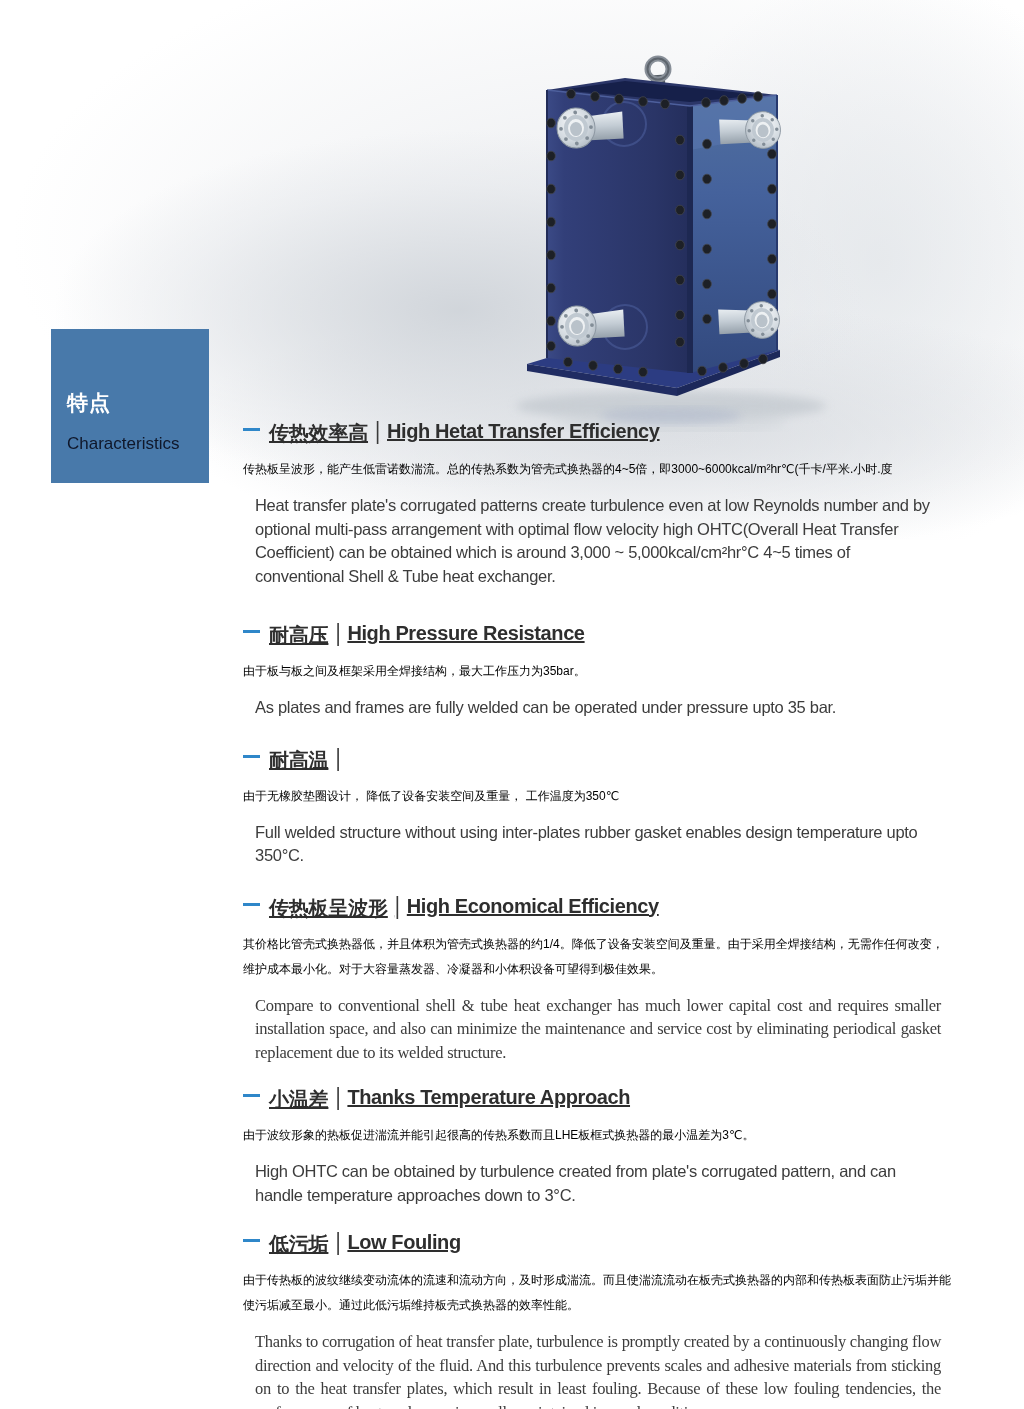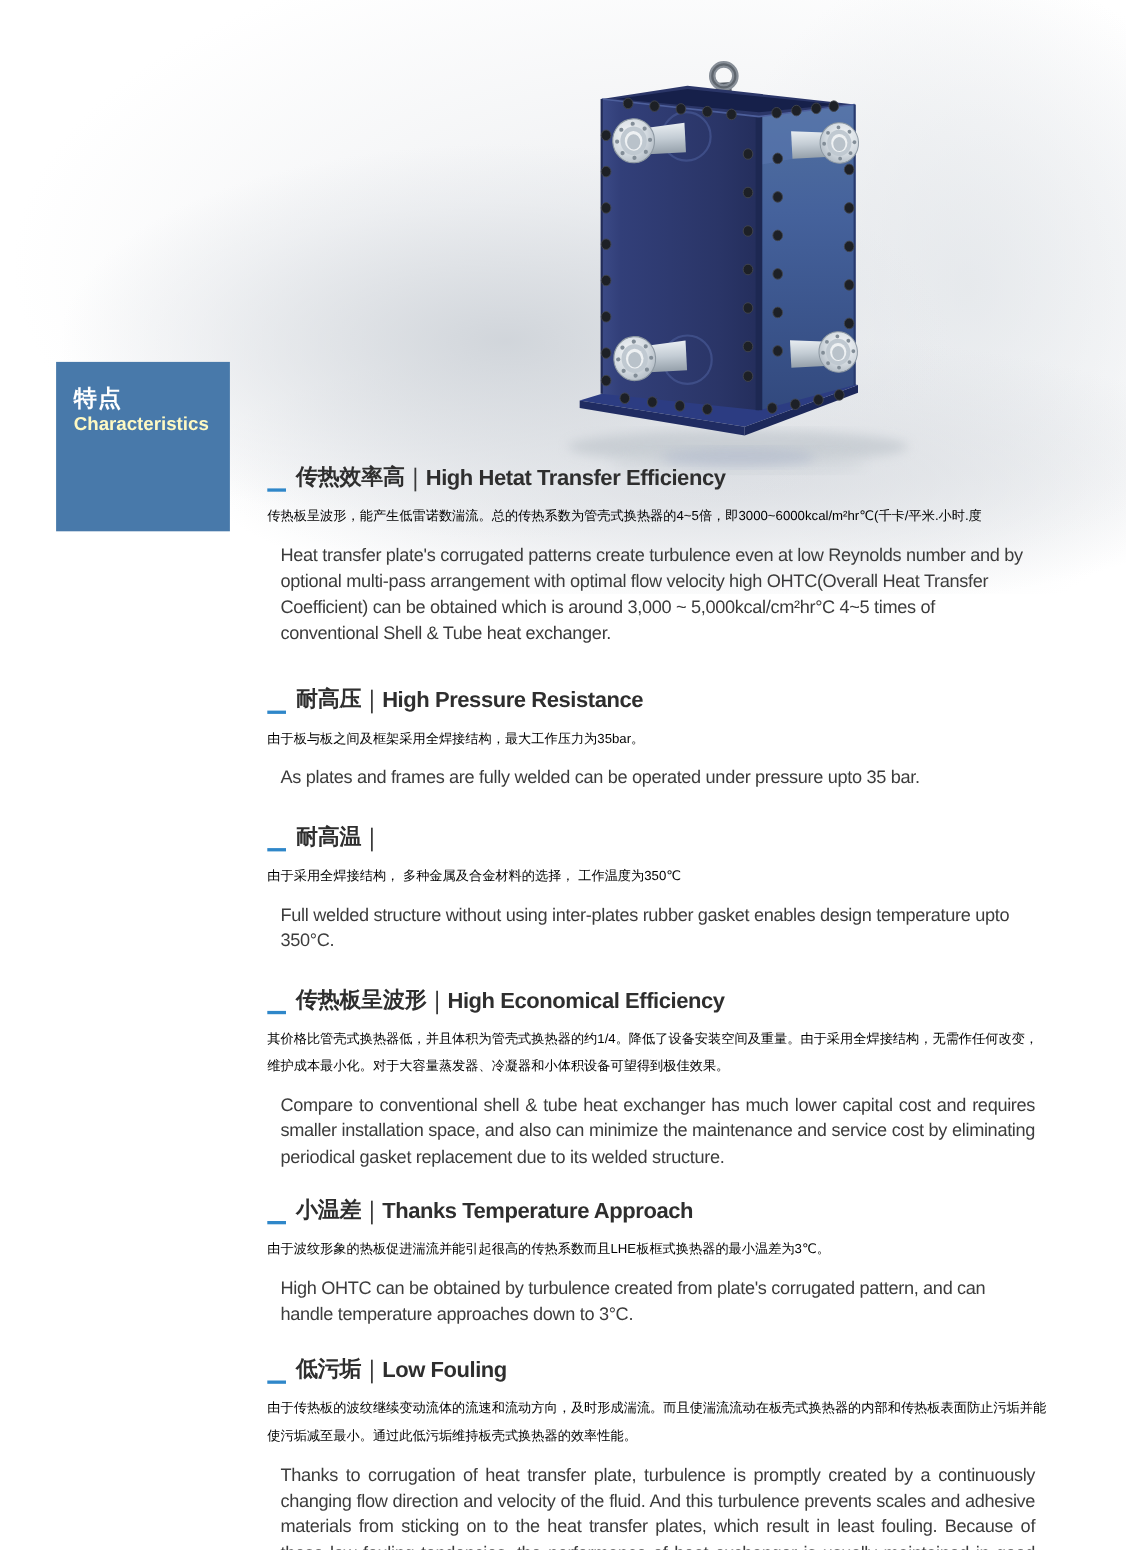--- a/index.html
+++ b/index.html
@@ -15,37 +15,37 @@
       radial-gradient(ellipse 520px 230px at 460px 310px, rgba(203,208,214,0.85), rgba(226,229,233,0.45) 55%, rgba(255,255,255,0) 78%),
       radial-gradient(ellipse 640px 170px at 660px 430px, rgba(208,212,218,0.75), rgba(255,255,255,0) 75%),
       radial-gradient(ellipse 320px 400px at 880px 260px, rgba(223,227,231,0.65), rgba(255,255,255,0) 75%),
       radial-gradient(ellipse 760px 380px at 620px 240px, rgba(233,235,238,0.9), rgba(255,255,255,0) 80%);
   }
   .product{position:absolute;left:486px;top:28px;width:404px;height:404px;}
   .sidebar{
     position:absolute;left:51px;top:329px;width:158px;height:154px;
     box-sizing:border-box;padding:19px 16px;
   }
-  .sidebar .cn{font-size:21px;font-weight:bold;color:#fff;letter-spacing:1px;}
-  .sidebar .en{font-size:17px;font-weight:bold;color:#fef9c3;}
+  .sidebar .cn{font-size:21px;font-weight:bold;color:#fff;letter-spacing:1px;margin-top:41px;}
+  .sidebar .en{font-size:17px;font-weight:normal;color:#0f172a;margin-top:17px;}
   .content{position:absolute;left:243px;top:420px;width:710px;}
   .feature{margin:0 0 27px 0;}
   .feature:nth-child(1){margin-bottom:34px;}
   .feature:nth-child(4){margin-bottom:22px;}
   .feature:nth-child(5){margin-bottom:24px;}
   .feature-heading{
-    margin:0 0 10px 0;display:flex;align-items:flex-end;
-    font-size:20px;color:#2e2e2e;font-weight:bold;letter-spacing:-0.2px;
+    margin:0 0 10px 0;display:flex;align-items:flex-start;
+    font-size:20px;color:#2e2e2e;font-weight:bold;letter-spacing:-0.2px;text-decoration:underline;
   }
   .dash{display:inline-block;width:17px;height:3px;margin:8px 9px 0 0;}
   .feature-heading .sep{font-weight:normal;margin:0 7px;color:#3a3a3a;transform:scaleY(1.15);}
   .feature-heading .en{letter-spacing:-0.4px;}
   .cn-body{margin:0 0 7px 0;font-size:12px;line-height:25px;color:#000000;}
   .en-body{margin:12px;font-size:16.5px;line-height:23.5px;color:#3c3c3c;letter-spacing:-0.3px;}
-  .en-body.justify{text-align:justify;}
+  .en-body.justify{text-align:justify;font-family:Liberation Serif, serif;}
 </style>
 </head>
 <body>
 
 <div class="backdrop"></div>
 
 <svg class="product" viewBox="0 0 404 404" aria-hidden="true">
   <defs>
     <linearGradient id="gLeft" x1="0" y1="0" x2="1" y2="0">
       <stop offset="0" stop-color="#3b4a86"></stop>
@@ -203,21 +203,21 @@
     <p class="cn-body">由于板与板之间及框架采用全焊接结构，最大工作压力为35bar。</p>
     <p class="en-body">As plates and frames are fully welded can be operated under pressure upto 35 bar.</p>
   </section>
 
   <section class="feature">
     <h3 class="feature-heading">
       <span class="dash" style="background: rgb(47, 135, 201);"></span>
       <span class="cn">耐高温</span>
       <span class="sep">|</span>
     </h3>
-    <p class="cn-body">由于采用全焊接结构， 多种金属及合金材料的选择， 工作温度为350℃</p>
+    <p class="cn-body">由于无橡胶垫圈设计， 降低了设备安装空间及重量， 工作温度为350℃</p>
     <p class="en-body">Full welded structure without using inter-plates rubber gasket enables design temperature upto 350°C.</p>
   </section>
 
   <section class="feature">
     <h3 class="feature-heading">
       <span class="dash" style="background: rgb(47, 135, 201);"></span>
       <span class="cn">传热板呈波形</span>
       <span class="sep">|</span>
       <span class="en">High Economical Efficiency</span>
     </h3>

